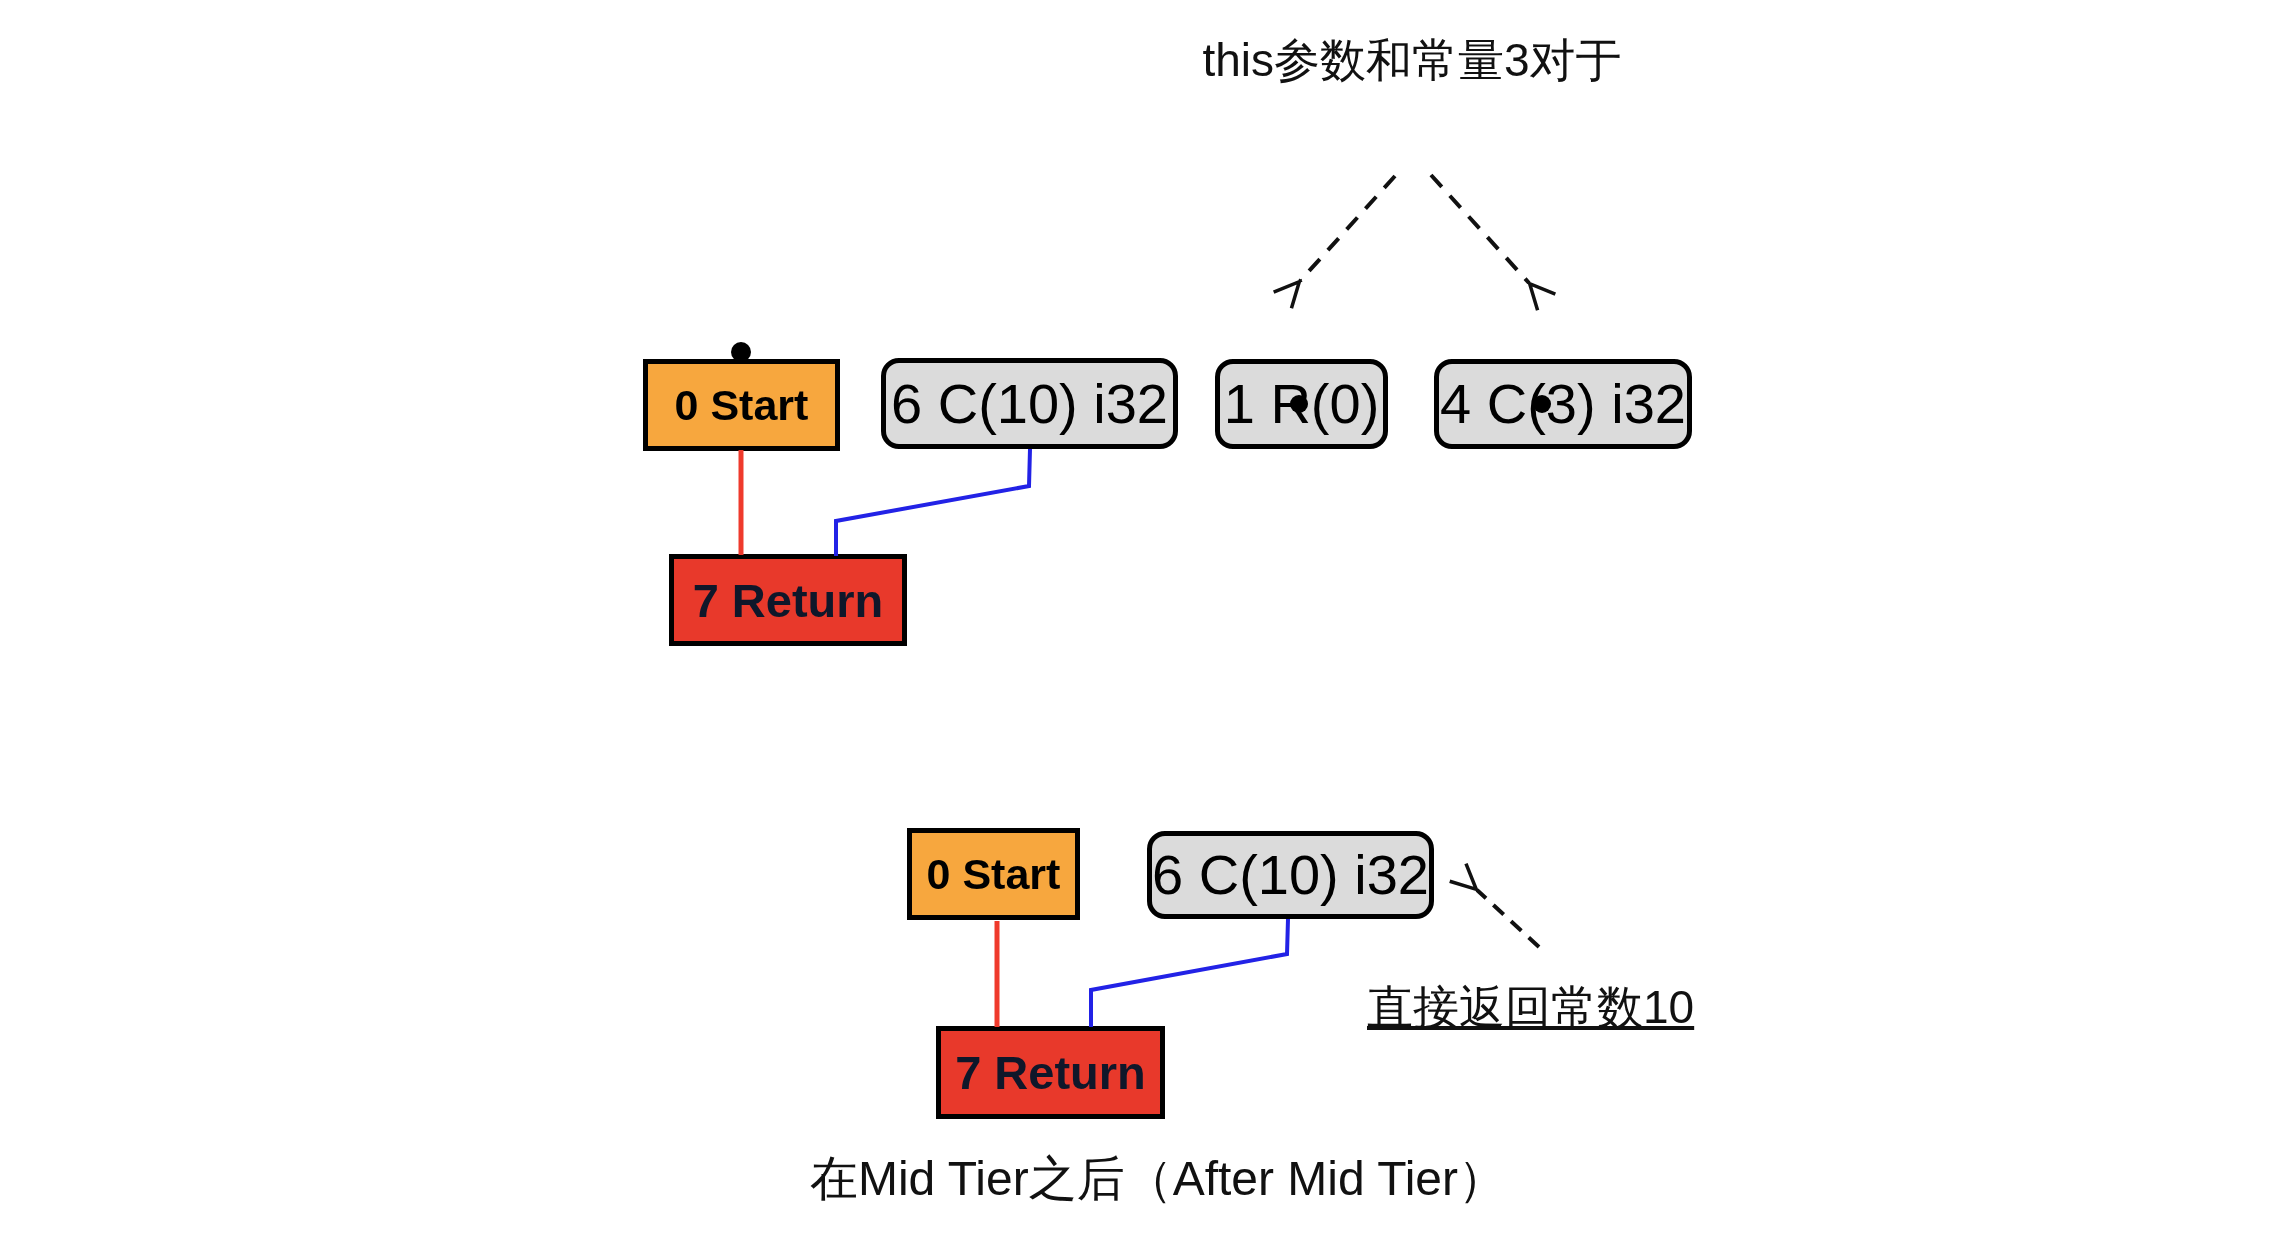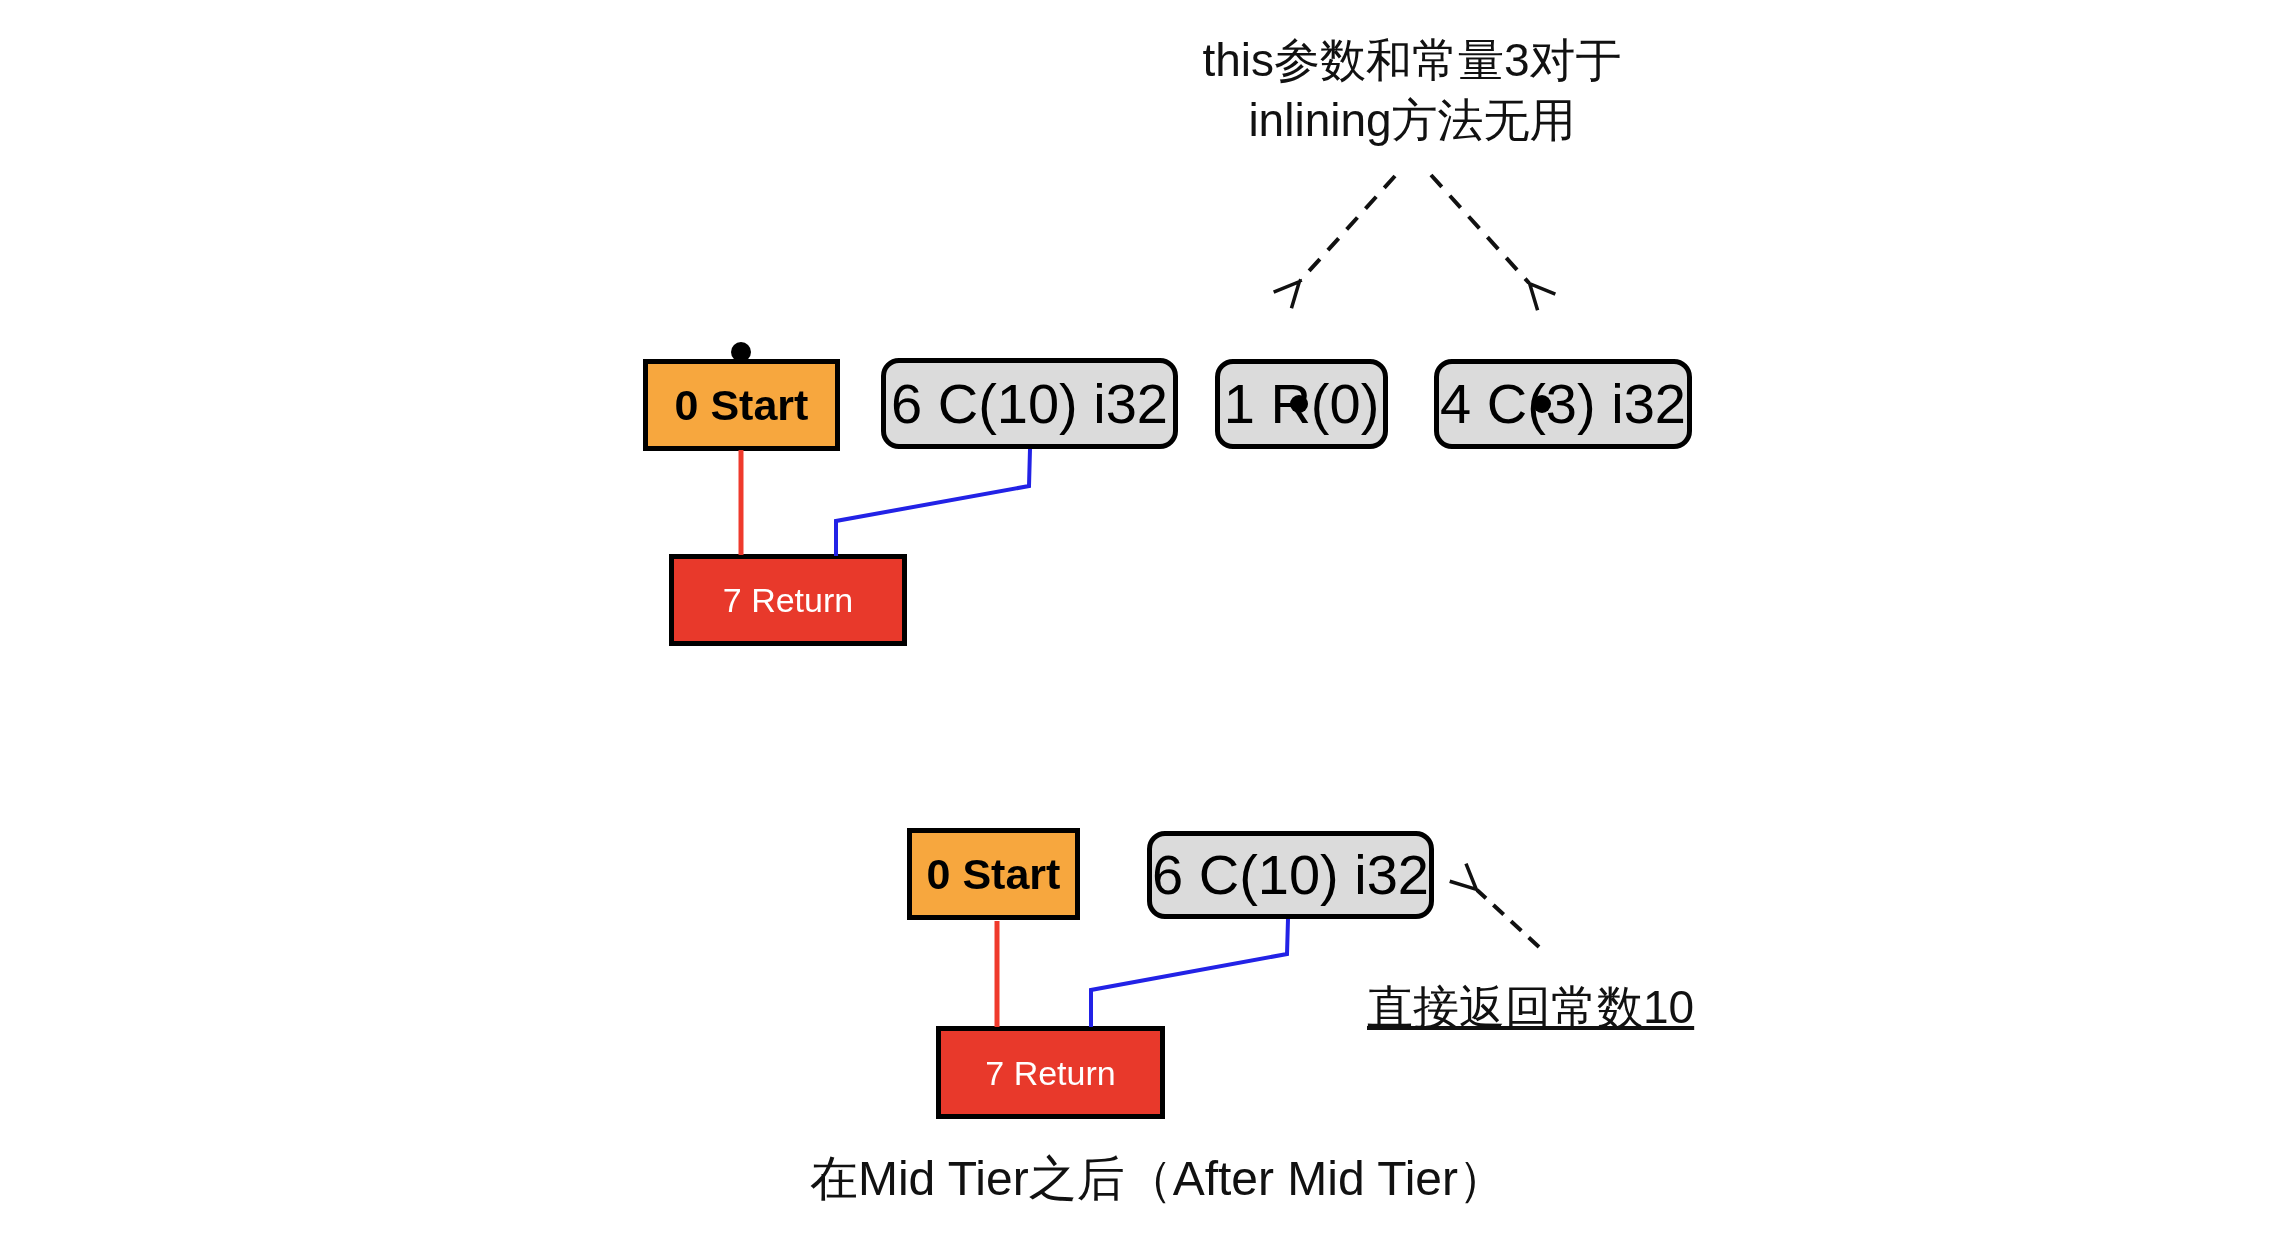--- a/index.html
+++ b/index.html
@@ -29,22 +29,23 @@
     color:#000;
   }
   .node-const{
     background:var(--const-fill,#DBDBDB);
     font-size:56px;
     color:#000;
     border-radius:18px;
   }
   .node-return{
     background:var(--return-fill,#E8392B);
-    font-size:34px;
-    color:#ffffff;
+    font-size:47px;
+    color:#0f172a;
+    font-weight:bold;
   }
   .caption{
     position:absolute;
     transform:translateX(-50%);
     font-size:48px;
     white-space:nowrap;
     color:#111;
   }
   .note{
     position:absolute;
@@ -65,21 +66,20 @@
     pointer-events:none;
   }
 </style>
 </head>
 <body>
 
 <div class="canvas">
 
   <div class="note note-center" style="left:1412px; top:30px;">
     <div>this参数和常量3对于</div>
-    <div>inlining方法无用</div>
   </div>
 
   <div class="node node-start" style="left:643px; top:359px; width:197px; height:92px;">0 Start</div>
 
   <div class="node node-const" style="left:881px; top:358px; width:297px; height:91px;">6 C(10) i32</div>
 
   <div class="node node-const" style="left:1215px; top:359px; width:173px; height:90px;">1 R(0)</div>
 
   <div class="node node-const" style="left:1434px; top:359px; width:258px; height:90px;">4 C(3) i32</div>
 

